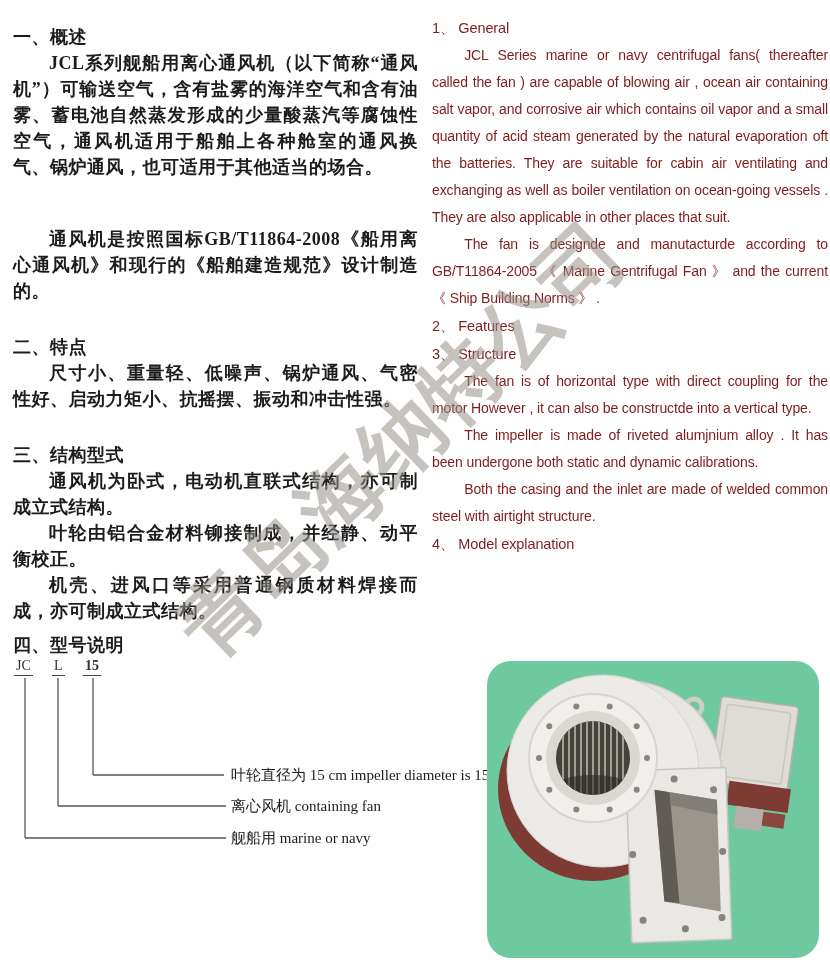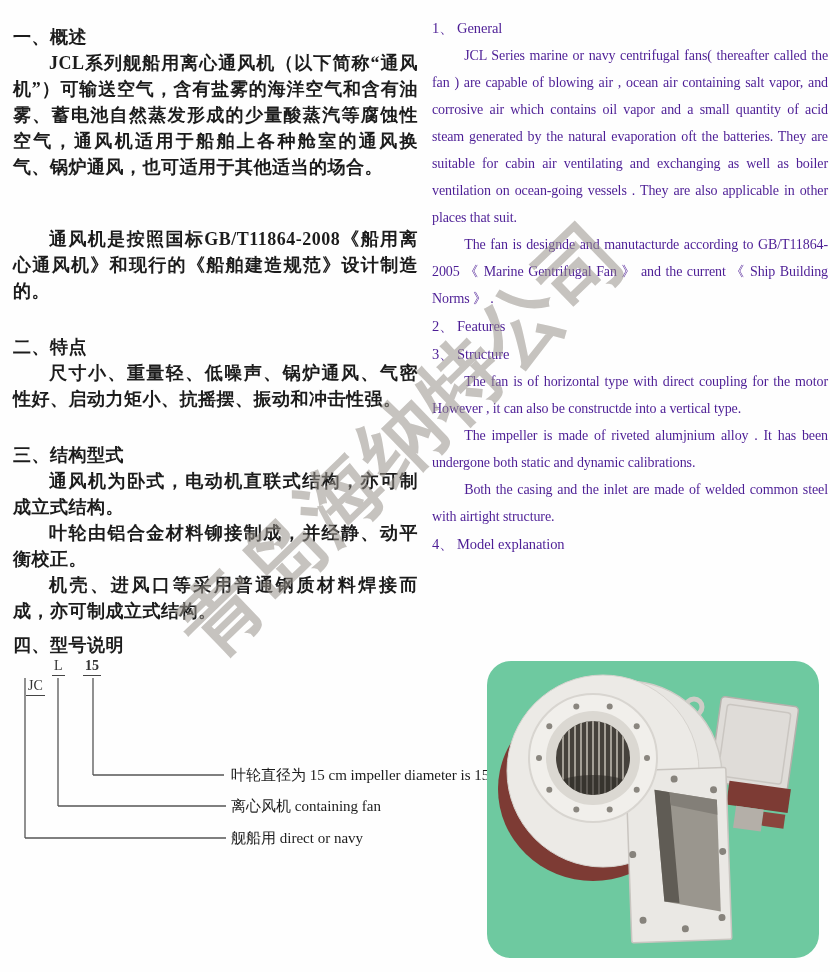--- a/index.html
+++ b/index.html
@@ -15,35 +15,35 @@
     letter-spacing:.5px;text-align:justify;
   }
   .col-left h3{margin:0;font-size:18px;line-height:26px;font-weight:700;}
   .col-left p{margin:0;text-indent:2em;}
   .gap-big{margin-top:46px !important;}
   .gap-med{margin-top:30px !important;}
   .gap-sm{margin-top:8px !important;}
   
   .col-right{
     position:absolute;left:432px;top:14px;width:396px;
-    font-family:Liberation Serif, serif;
-    font-size:14px;line-height:27px;color:#4c1d95;text-align:justify;
+    font-family:Liberation Sans, sans-serif;
+    font-size:14px;line-height:27px;color:#7f1d1d;text-align:justify;
     letter-spacing:-0.1px;
   }
   .col-right h3{margin:0;font-size:14.5px;line-height:28px;font-weight:400;}
   .col-right p{margin:0;text-indent:2.3em;}
   
   .diagram{position:absolute;left:0;top:652px;width:480px;height:205px;}
   .diagram svg{position:absolute;left:0;top:0;}
   .code{
     position:absolute;top:6px;font-size:14px;font-weight:400;
     border-bottom:1px solid #444;padding:0 2px 1px 2px;color:#333;
     font-family:"Liberation Serif",serif;
   }
-  .code-0{left:26px;margin-top:20px;} .code-1{left:52px;} .code-2{left:83px;font-weight:bold;}
+  .code-0{left:14px;} .code-1{left:52px;} .code-2{left:83px;font-weight:bold;}
   .dlabel{
     position:absolute;left:231px;font-size:15px;font-weight:500;
     white-space:nowrap;color:#1c1c1c;
   }
   .dlabel-0{top:114px;} .dlabel-1{top:145px;} .dlabel-2{top:177px;}
   
   .watermark{
     position:absolute;left:402px;top:440px;z-index:6;
     transform:translate(-50%,-50%) rotate(-44deg);
     font-size:82px;font-weight:700;white-space:nowrap;
@@ -99,21 +99,21 @@
         <line x1="58" y1="154" x2="226" y2="154"></line>
         <line x1="93" y1="26" x2="93" y2="123"></line>
         <line x1="93" y1="123" x2="224" y2="123"></line>
       </g>
     </svg>
     <span class="code code-0">JC</span>
     <span class="code code-1">L</span>
     <span class="code code-2">15</span>
     <span class="dlabel dlabel-0">叶轮直径为 15 cm impeller diameter is 15cm</span>
     <span class="dlabel dlabel-1">离心风机 containing fan</span>
-    <span class="dlabel dlabel-2">舰船用 direct or navy</span>
+    <span class="dlabel dlabel-2">舰船用 marine or navy</span>
   </div>
 
   <div class="photo">
     <svg width="332" height="297" viewBox="0 0 332 297">
 
       <circle cx="207" cy="46" r="8" fill="none" stroke="#cfccc6" stroke-width="5"></circle>
 
       <g transform="rotate(8 265 85)">
         <rect x="228" y="40" width="78" height="86" rx="4" fill="#dfdcd8" stroke="#b5b1ac" stroke-width="1.5"></rect>
         <rect x="235" y="47" width="64" height="72" rx="3" fill="none" stroke="#cac6c1" stroke-width="1.5"></rect>

